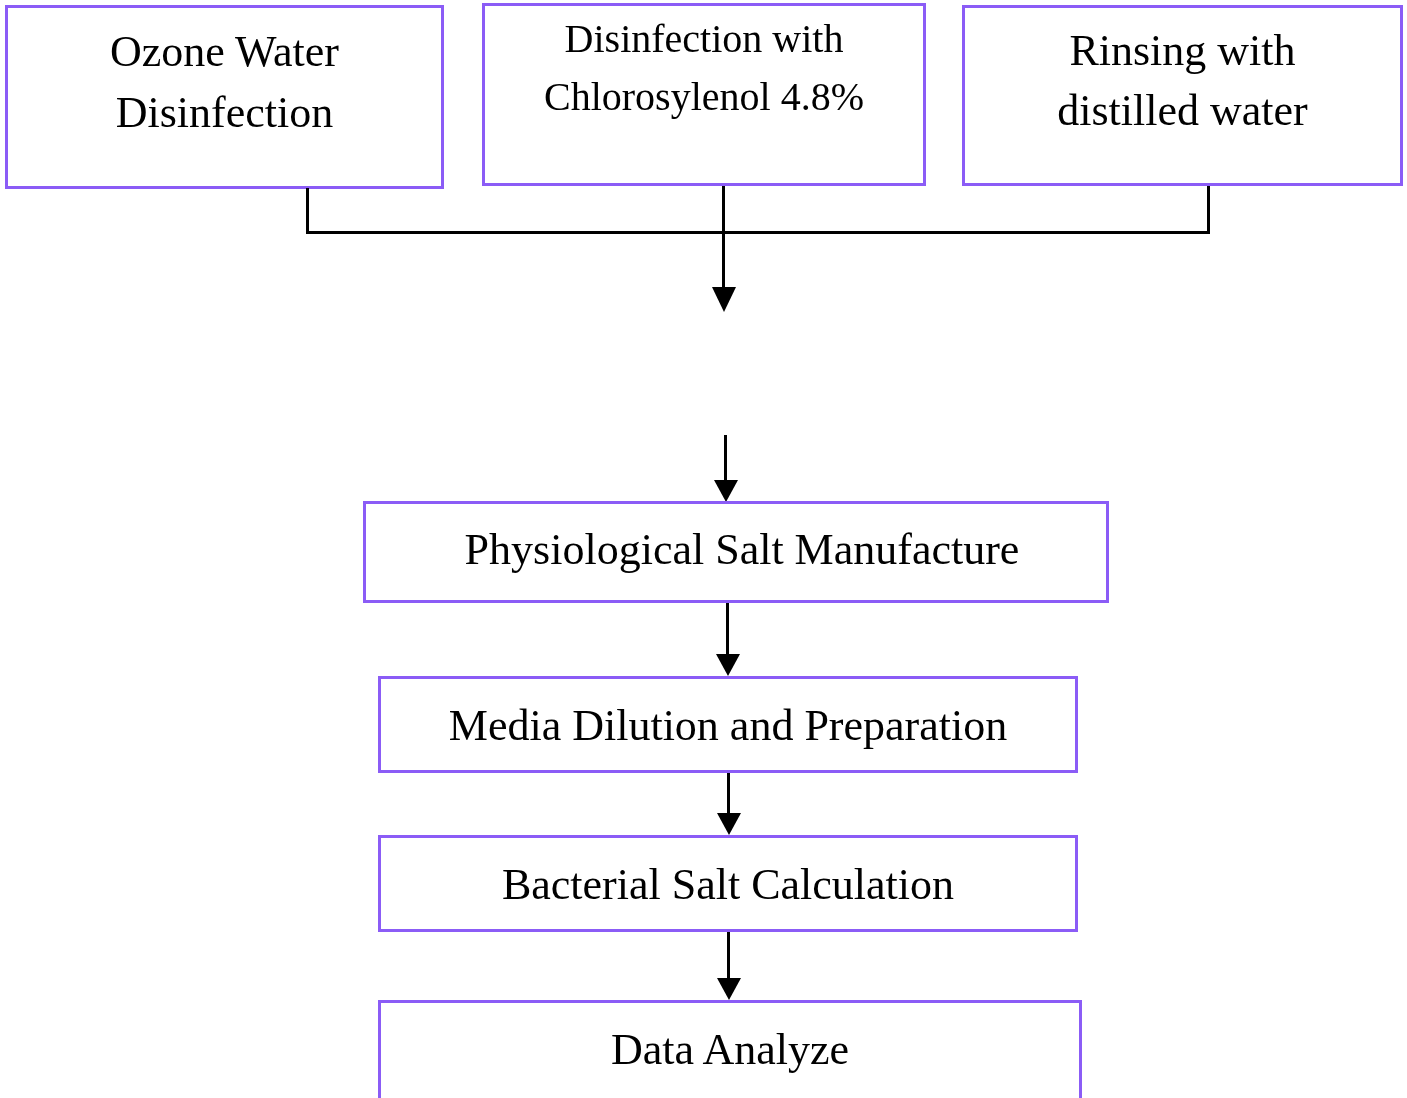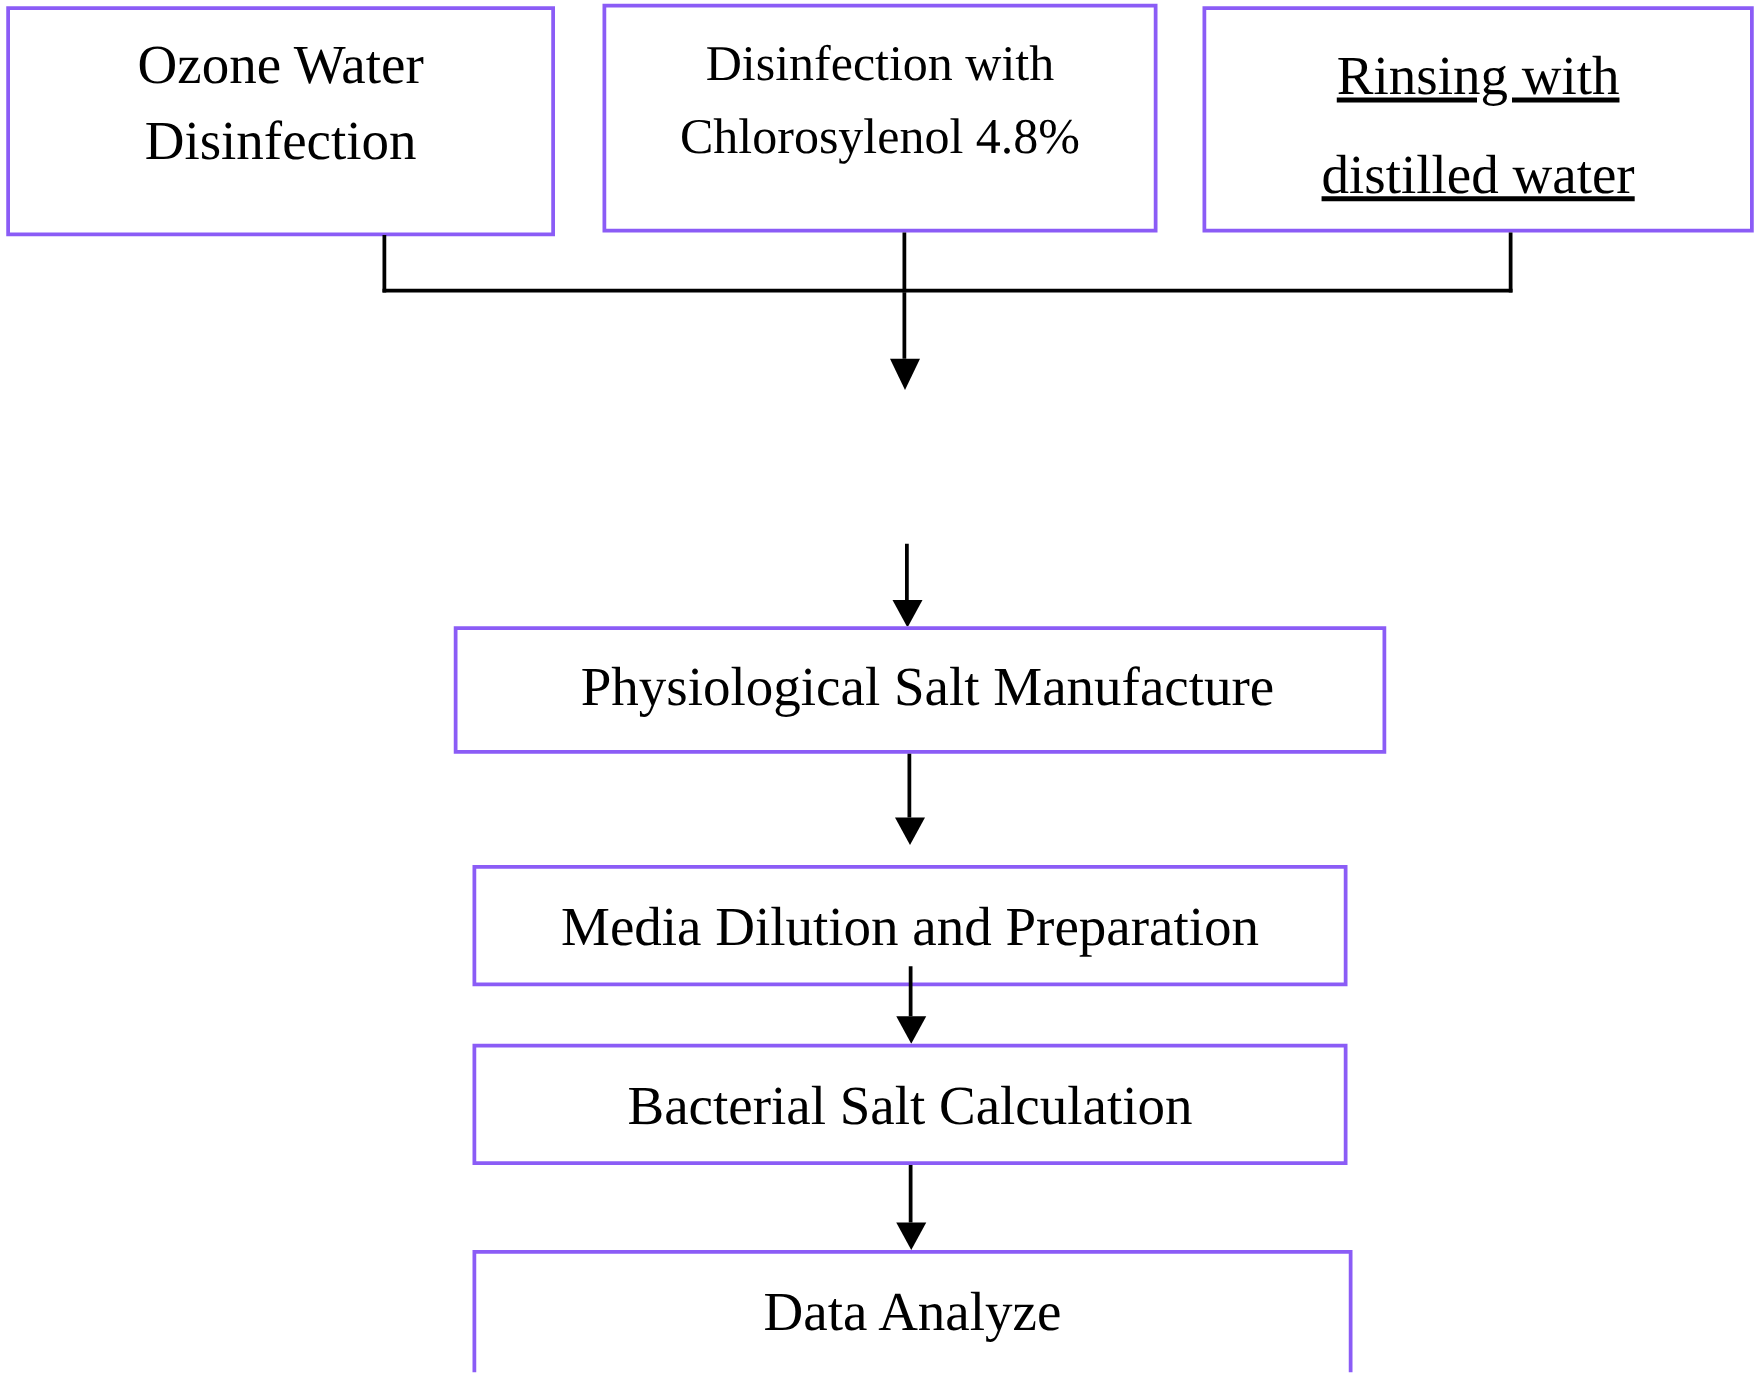--- a/index.html
+++ b/index.html
@@ -20,26 +20,26 @@
     position: absolute;
     box-sizing: border-box;
     border: 3px solid #8b5cf6;
     background: #ffffff;
     text-align: center;
     white-space: pre-line;
     color: #000000;
   }
   
   .n-ozone   { left: 5px;   top: 5px; width: 439px; height: 184px; font-size: 44px; line-height: 61px; padding-top: 13px; }
-  .n-chloro  { left: 482px; top: 3px; width: 444px; height: 183px; font-size: 40px; line-height: 58px; padding-top: 16px; }
-  .n-rinse   { left: 962px; top: 5px; width: 441px; height: 181px; font-size: 44px; line-height: 79px; padding-top: 13px; text-decoration: underline; }
+  .n-chloro  { left: 482px; top: 3px; width: 444px; height: 183px; font-size: 40px; line-height: 58px; padding-top: 4px; }
+  .n-rinse   { left: 962px; top: 5px; width: 441px; height: 181px; font-size: 44px; line-height: 60px; padding-top: 13px; }
   
   .n-sampling  { left: 462px; top: 322px;  width: 487px; height: 113px; font-size: 45px; line-height: 98px; }
   .n-physio    { left: 363px; top: 501px;  width: 746px; height: 102px; font-size: 44px; line-height: 92px; padding-left: 12px; }
-  .n-media     { left: 378px; top: 676px;  width: 700px; height: 97px;  font-size: 44px; line-height: 94px; margin-top: 16px; }
+  .n-media     { left: 378px; top: 676px;  width: 700px; height: 97px;  font-size: 44px; line-height: 94px; }
   .n-bacterial { left: 378px; top: 835px;  width: 700px; height: 97px;  font-size: 44px; line-height: 94px; }
   .n-data      { left: 378px; top: 1000px; width: 704px; height: 124px;  font-size: 44px; line-height: 94px; }
 
   .ln {
     position: absolute;
     background: #000000;
   }
   
   .ln-stub-left   { left: 306px;  top: 188px; width: 3px;  height: 46px; }
   .ln-stub-center { left: 722px;  top: 186px; width: 3px;  height: 48px; }

